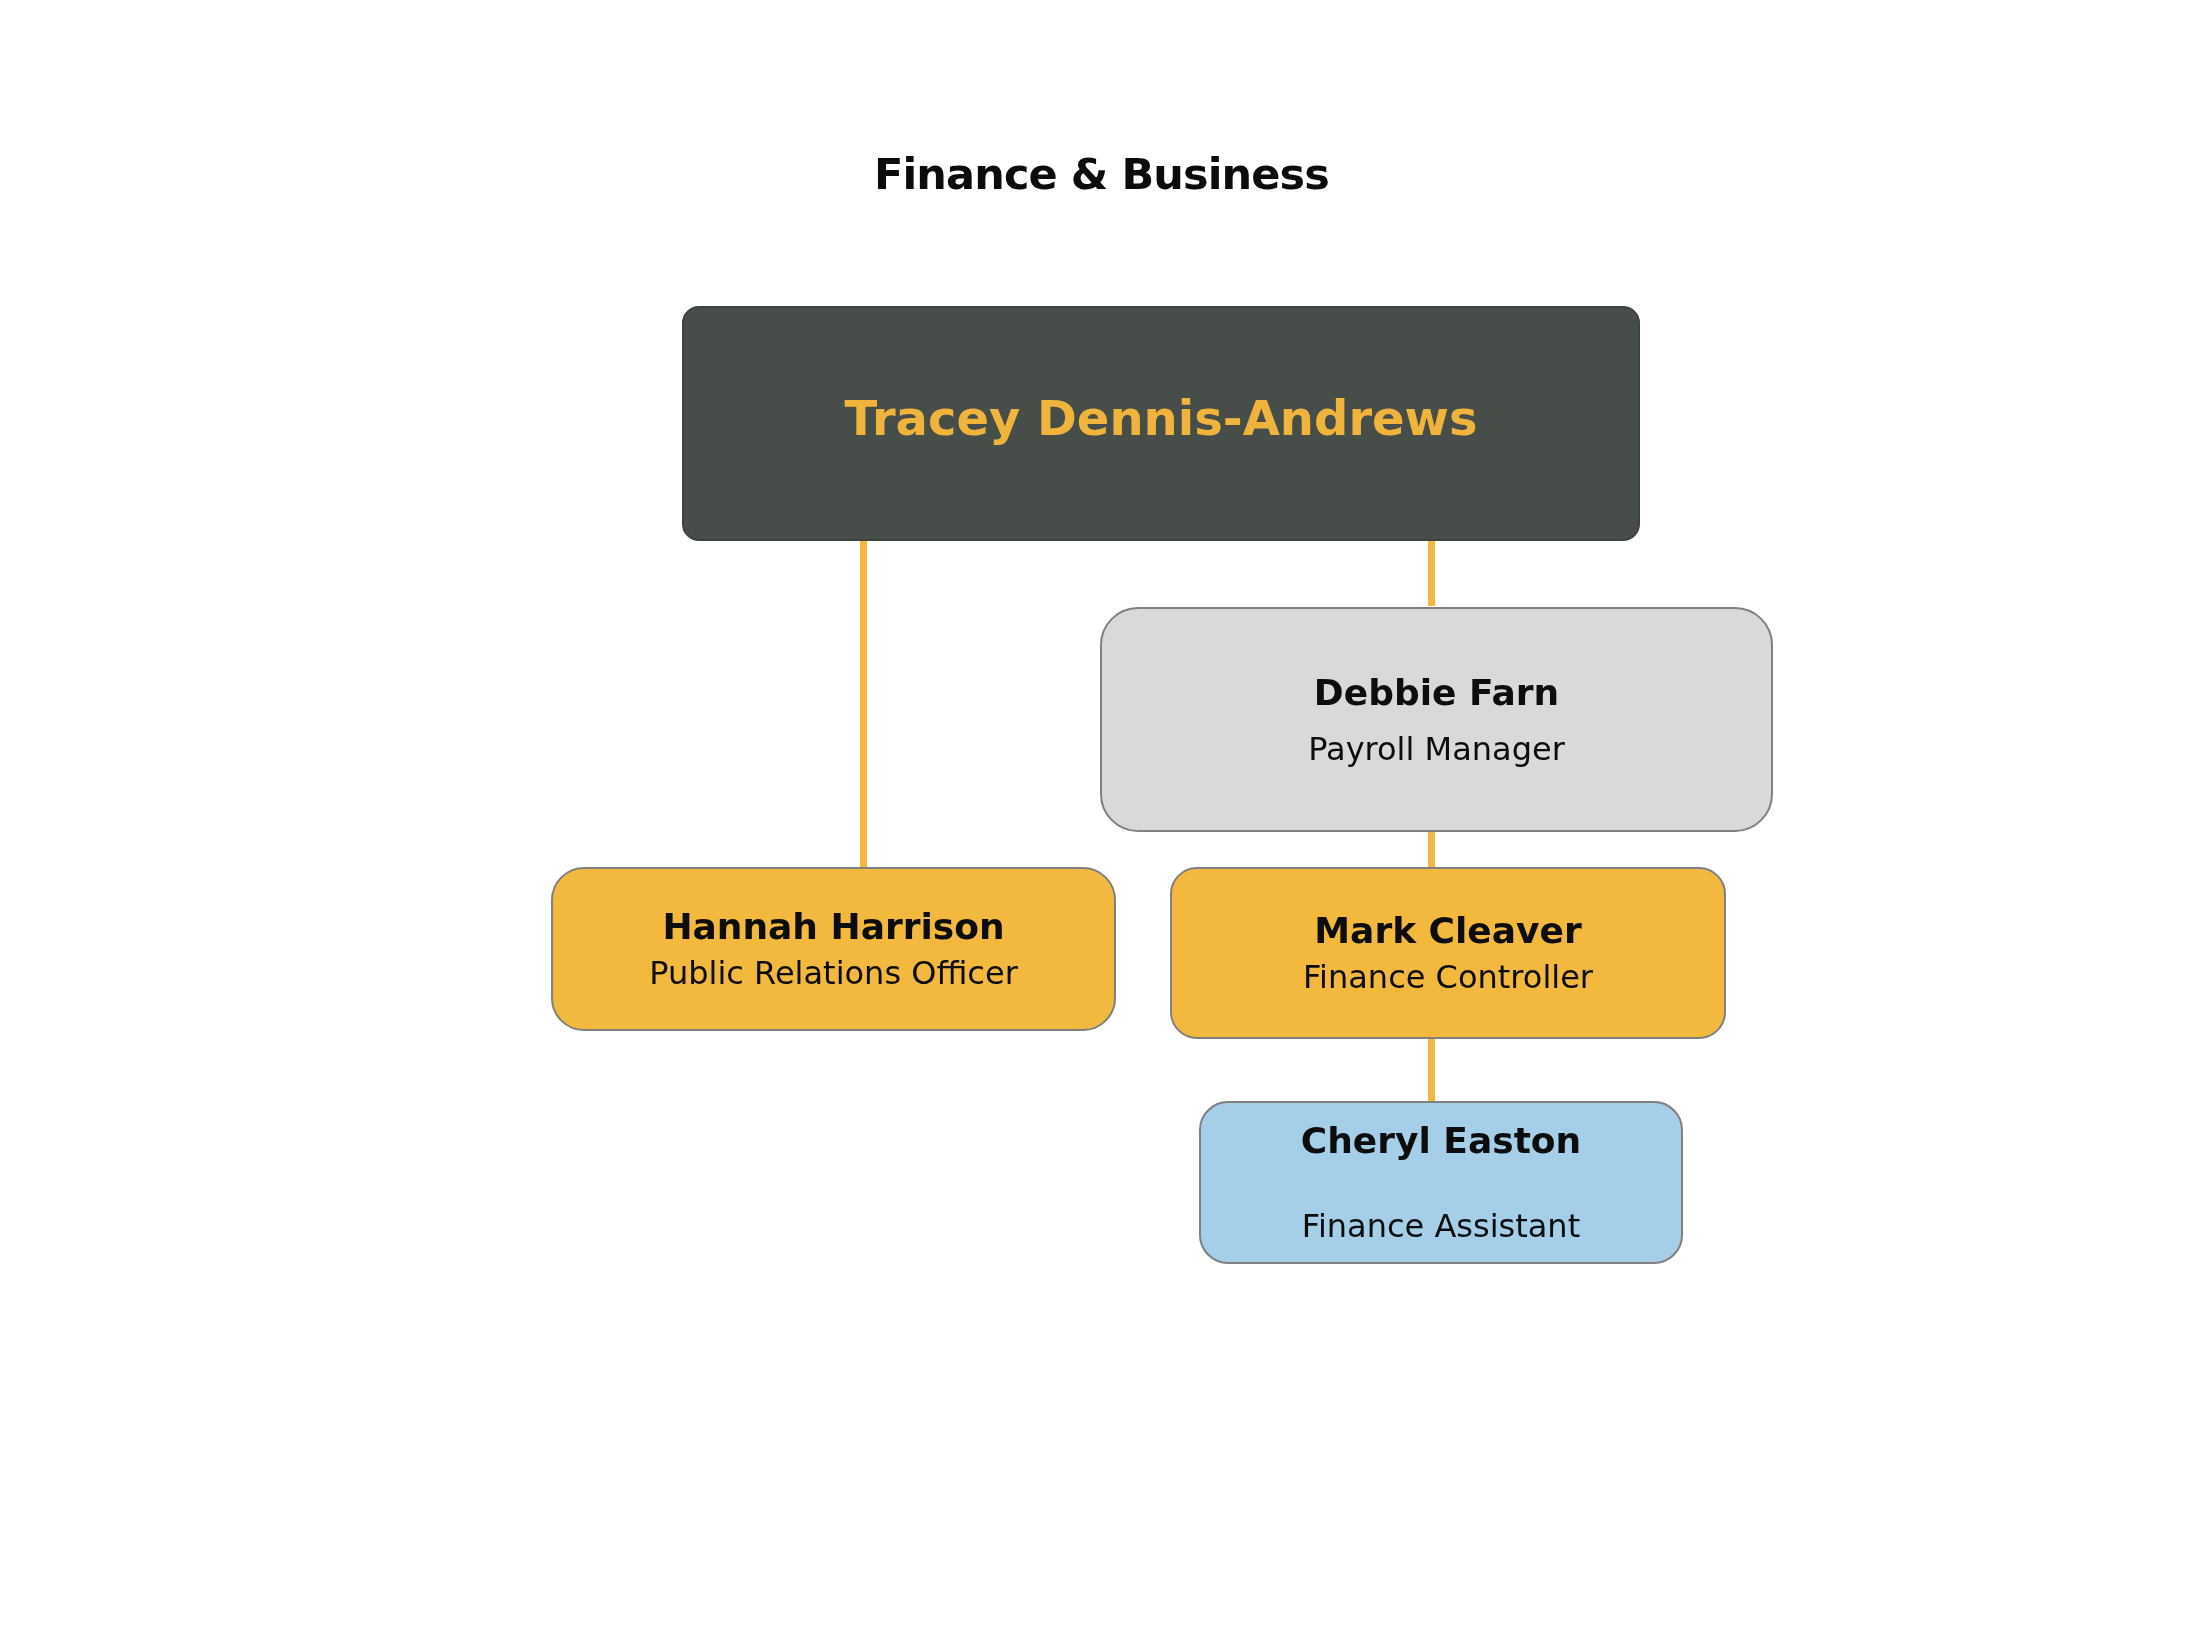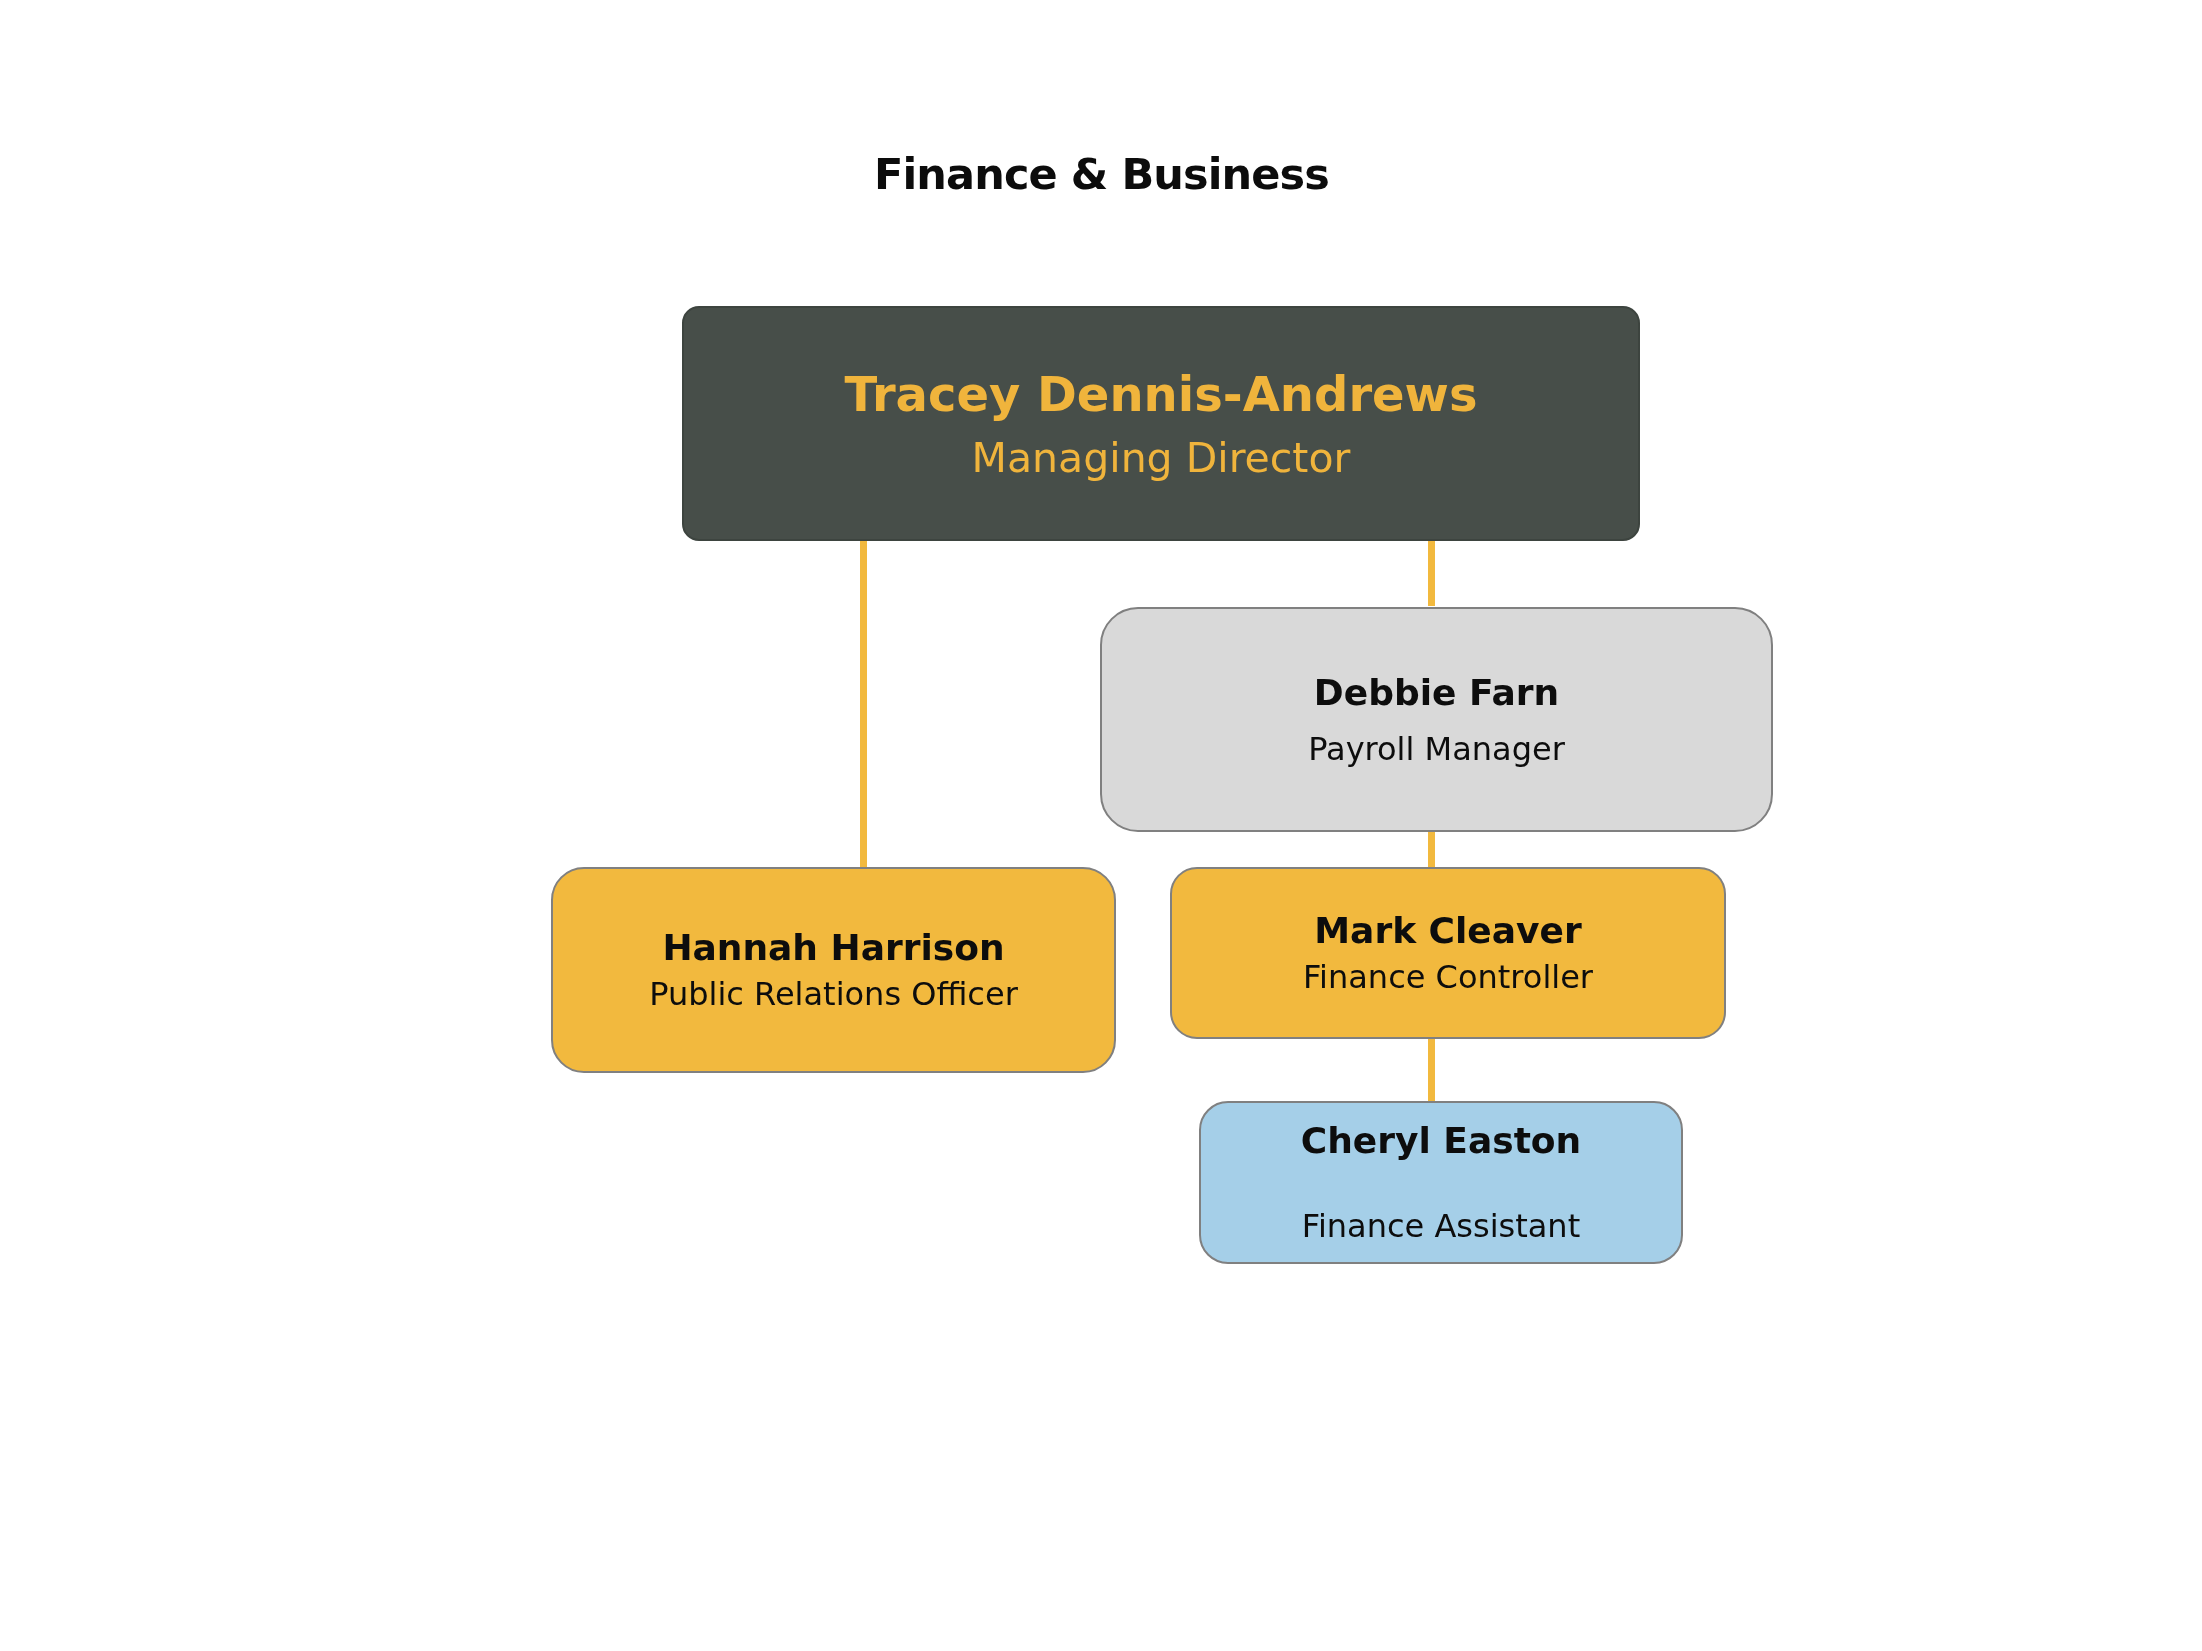--- a/index.html
+++ b/index.html
@@ -139,21 +139,21 @@
     border-radius: 38px;
     color: #0d0d0d;
   }
   .node-payroll .node-name { font-size: 36px; margin-bottom: 17px; text-align: center; }
   .node-payroll .node-role { font-size: 32px; }
 
   .node-pr {
     left: 551px;
     top: 867px;
     width: 565px;
-    height: 206px;
+    height: 164px;
     background: #F2B93E;
     border: 2.6px solid #808080;
     border-radius: 33px;
     color: #0d0d0d;
   }
   .node-pr .node-name { font-size: 36px; margin-bottom: 6.9px; }
   .node-pr .node-role { font-size: 32px; }
 
   .node-fc {
     left: 1170px;
@@ -192,21 +192,20 @@
     <div class="title-line">Finance &amp; Business</div>
   </div>
 
   <div class="connector conn-md-pr"></div>
   <div class="connector conn-md-payroll"></div>
   <div class="connector conn-payroll-fc"></div>
   <div class="connector conn-fc-fa"></div>
 
   <div class="node node-md">
     <div class="node-name">Tracey Dennis-Andrews</div>
-    <div class="node-role">Managing Director</div>
   </div>
 
   <div class="node node-payroll">
     <div class="node-name">Debbie Farn</div>
     <div class="node-role">Payroll Manager</div>
   </div>
 
   <div class="node node-pr">
     <div class="node-name">Hannah Harrison</div>
     <div class="node-role">Public Relations Officer</div>

